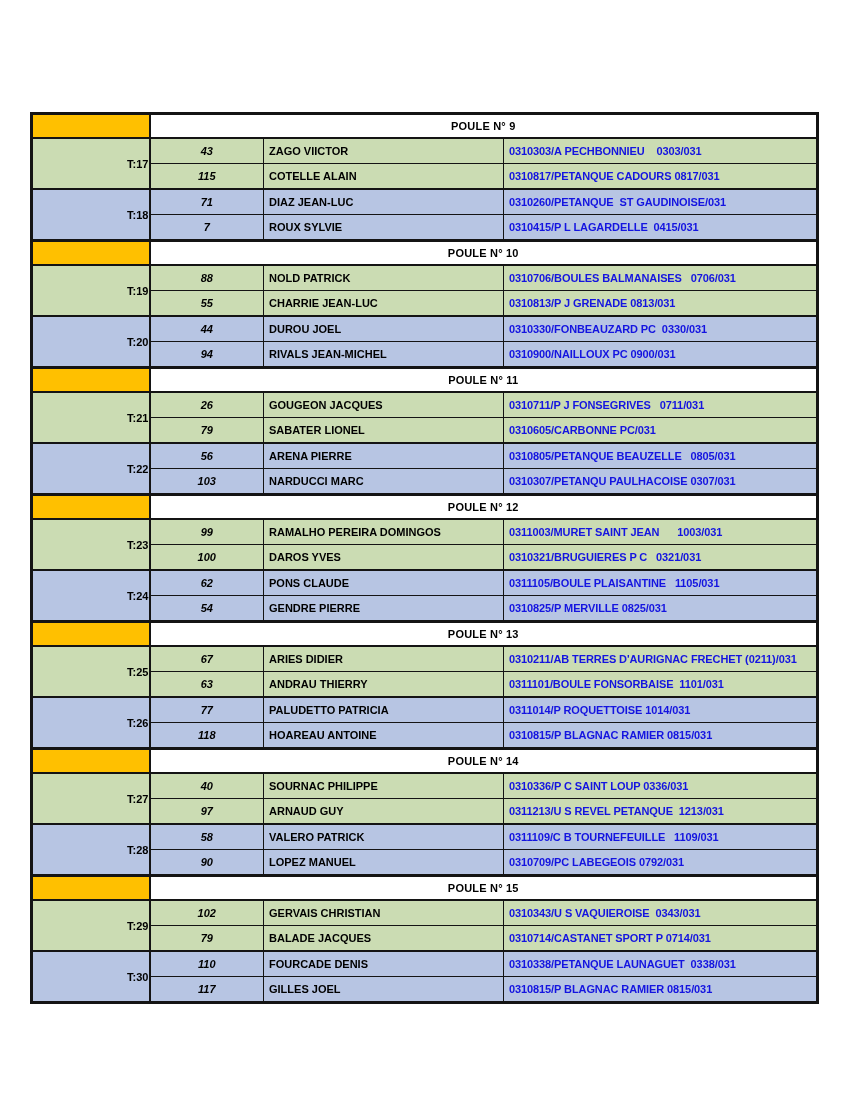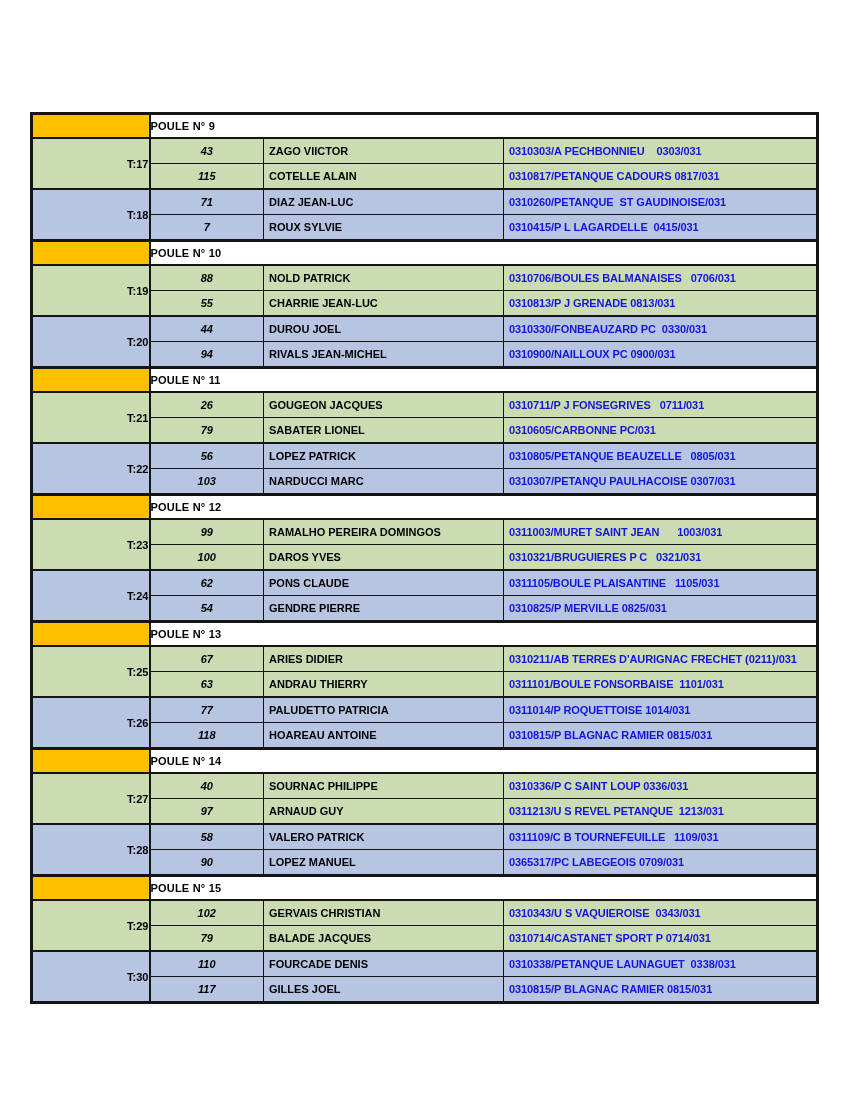--- a/index.html
+++ b/index.html
@@ -25,21 +25,21 @@
     border: 1px solid var(--border, #000);
     font-size: 11px; font-weight: bold; color: #000;
     overflow: hidden; white-space: pre;
     vertical-align: middle;
     padding: 0;
   }
 
   
   tr.hdr td { height: 22px; border-top: 3px solid var(--border,#000); border-bottom: 2px solid var(--border,#000); }
   td.orange { background: var(--orange, #FFC000); border-right: 2px solid var(--border,#000); }
-  td.ptitle { background: var(--header-bg, #fff); letter-spacing: .2px; }
+  td.ptitle { background: var(--header-bg, #fff); text-align: center; letter-spacing: .2px; }
 
   
   tr.prow td { height: 24px; }
   tr.gstart td { border-top: 2px solid var(--border,#000); }
   td.tcell { text-align: right; border-right: 2px solid var(--border,#000); }
   td.num   { text-align: center; font-style: italic; }
   td.pname { padding-left: 5px; }
   td.club  { padding-left: 5px; color: var(--code-text, #1414E0); letter-spacing: -0.1px; }
 
   tr.grp-green td { background: var(--green, #CBDCB3); }
@@ -123,21 +123,21 @@
         <td class="club">0310711/P J FONSEGRIVES   0711/031</td>
       </tr>
       <tr class="prow grp-green">
         <td class="num">79</td>
         <td class="pname">SABATER LIONEL</td>
         <td class="club">0310605/CARBONNE PC/031</td>
       </tr>
       <tr class="prow grp-blue gstart">
         <td class="tcell" rowspan="2">T:22</td>
         <td class="num">56</td>
-        <td class="pname">LOPEZ PATRICK</td>
+        <td class="pname">ARENA PIERRE</td>
         <td class="club">0310805/PETANQUE BEAUZELLE   0805/031</td>
       </tr>
       <tr class="prow grp-blue">
         <td class="num">103</td>
         <td class="pname">NARDUCCI MARC</td>
         <td class="club">0310307/PETANQU PAULHACOISE 0307/031</td>
       </tr>
 
       <tr class="hdr">
         <td class="orange"></td>
@@ -210,21 +210,21 @@
       </tr>
       <tr class="prow grp-blue gstart">
         <td class="tcell" rowspan="2">T:28</td>
         <td class="num">58</td>
         <td class="pname">VALERO PATRICK</td>
         <td class="club">0311109/C B TOURNEFEUILLE   1109/031</td>
       </tr>
       <tr class="prow grp-blue">
         <td class="num">90</td>
         <td class="pname">LOPEZ MANUEL</td>
-        <td class="club">0365317/PC LABEGEOIS 0709/031</td>
+        <td class="club">0310709/PC LABEGEOIS 0792/031</td>
       </tr>
 
       <tr class="hdr">
         <td class="orange"></td>
         <td class="ptitle" colspan="3">POULE N° 15</td>
       </tr>
       <tr class="prow grp-green gstart">
         <td class="tcell" rowspan="2">T:29</td>
         <td class="num">102</td>
         <td class="pname">GERVAIS CHRISTIAN</td>

